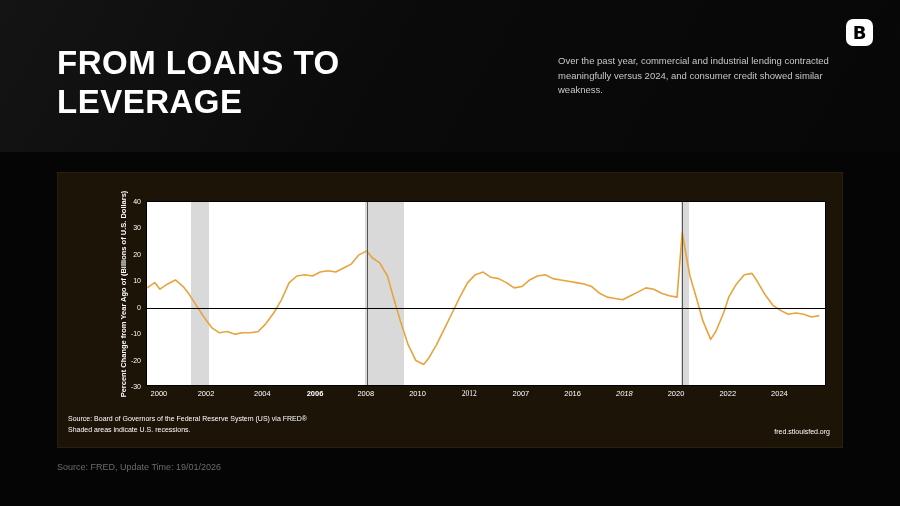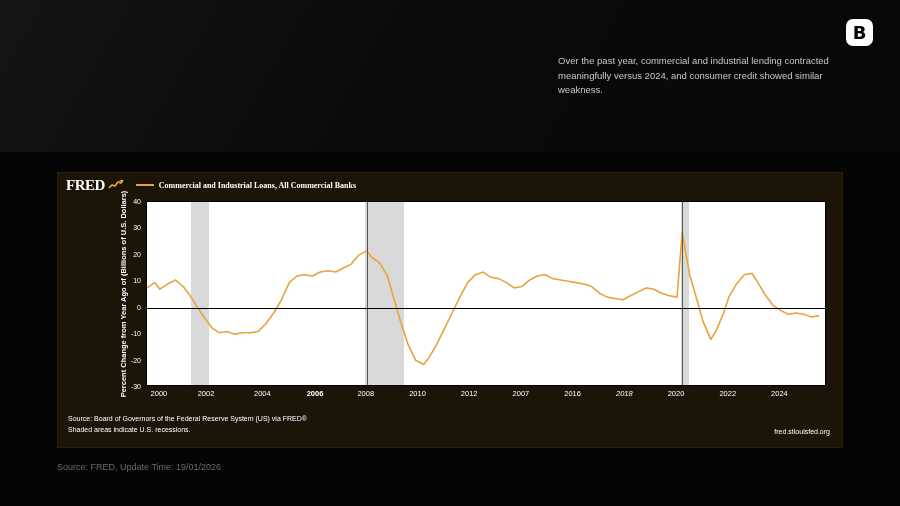--- a/index.html
+++ b/index.html
@@ -186,41 +186,29 @@
     color: #6b6b6b;
     font-size: 9px;
   }
 </style>
 </head>
 <body>
 
 <div class="slide">
 
   <div class="header">
+    <div class="title">FROM LOANS TO LEVERAGE</div>
     <div class="subtitle">Over the past year, commercial and industrial lending contracted meaningfully versus 2024, and consumer credit showed similar weakness.</div>
     <div class="logo-badge">
       <span>B</span>
     </div>
   </div>
 
   <div class="chart-panel">
 
-    <div class="fred-bar">
-      <span class="fred-logo">FRED</span>
-      <span class="fred-spark">
-        <svg width="16" height="11" viewBox="0 0 16 11">
-          <polyline points="1,9 4,6 7,7 10,3 13,4 15,1" fill="none" stroke="#e8a33d" stroke-width="1.6"></polyline>
-          <polygon points="15,1 11,1.2 14.2,4" fill="#e8a33d"></polygon>
-        </svg>
-      </span>
-      <span class="legend">
-        <span class="legend-swatch"></span>
-        <span class="legend-label">Commercial and Industrial Loans, All Commercial Banks</span>
-      </span>
-    </div>
 
     <div class="y-title">
       <span>Percent Change from Year Ago of (Billions of U.S. Dollars)</span>
     </div>
 
     <div class="y-axis" id="y-axis">
         <div class="y-tick" style="top: 185px;">-30</div>
         <div class="y-tick" style="top: 158.571px;">-20</div>
         <div class="y-tick" style="top: 132.143px;">-10</div>
         <div class="y-tick" style="top: 105.714px;">0</div>
@@ -244,21 +232,21 @@
         </div>
     </div>
 
     <div class="x-axis" id="x-axis">
         <div class="x-tick" style="left: 12.9278px;">2000</div>
         <div class="x-tick" style="left: 60px;">2002</div>
         <div class="x-tick" style="left: 116.35px;">2004</div>
         <div class="x-tick" style="left: 169px; font-weight: bold;">2006</div>
         <div class="x-tick" style="left: 219.772px;">2008</div>
         <div class="x-tick" style="left: 271.483px;">2010</div>
-        <div class="x-tick" style="left: 323.194px;">2012</div>
+        <div class="x-tick" style="left: 323.194px; font-family: Liberation Serif, serif;">2012</div>
         <div class="x-tick" style="left: 374.905px;">2007</div>
         <div class="x-tick" style="left: 426.616px;">2016</div>
         <div class="x-tick" style="left: 478.327px; font-style: italic;">2018</div>
         <div class="x-tick" style="left: 530.038px;">2020</div>
         <div class="x-tick" style="left: 581.749px;">2022</div>
         <div class="x-tick" style="left: 633.46px;">2024</div>
       </div>
 
     <div class="source-note">
       <div>Source: Board of Governors of the Federal Reserve System (US) via FRED®</div>

